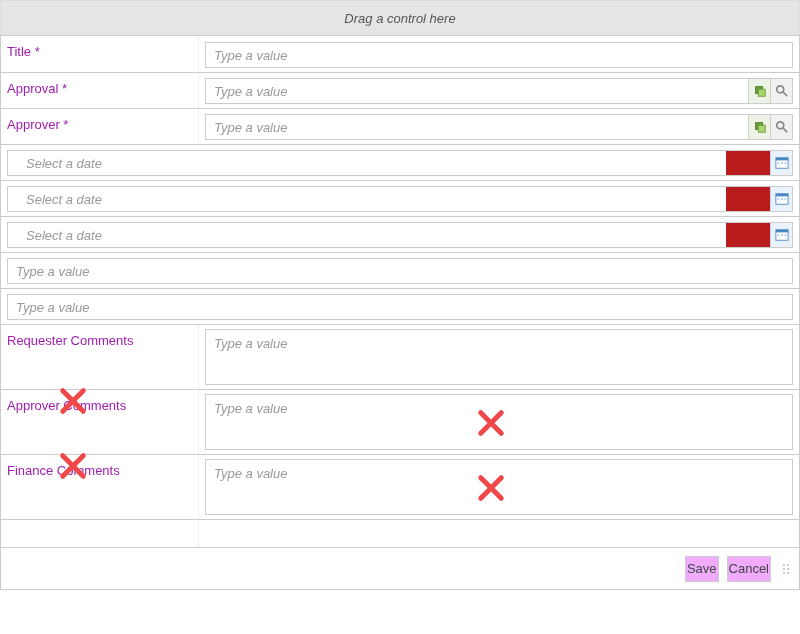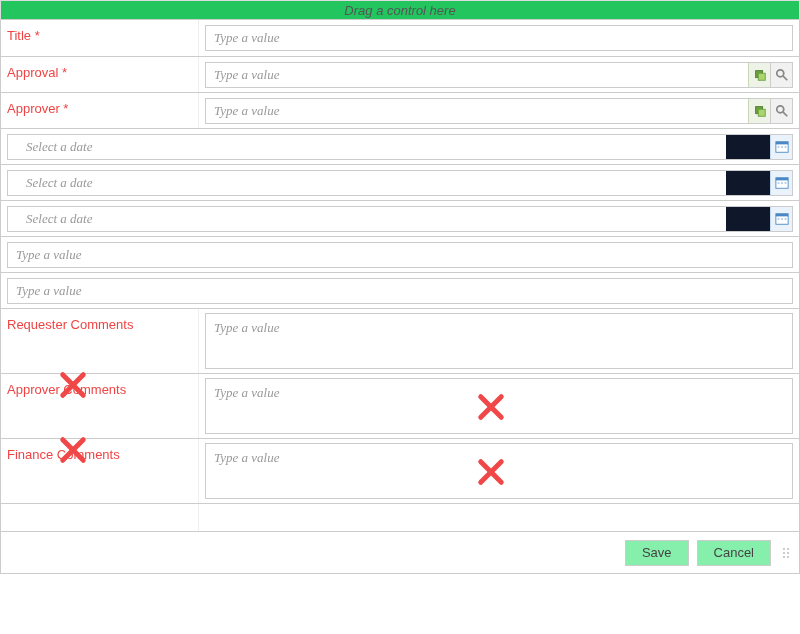--- a/index.html
+++ b/index.html
@@ -5,50 +5,49 @@
   * { box-sizing: border-box; }
   body {
     margin: 0;
     font-family: Tahoma, Verdana, Arial, sans-serif;
     font-size: 13px;
     color: #333;
     background: #fff;
   }
   .form-wrap { width: 800px; }
   .header-bar {
-    height: 20px;
-    background: #22c55e;
+    height: 36px;
+    background: #e5e5e5;
     border: 1px solid #ddd;
     border-bottom: 1px solid #ccc;
     display: flex;
     align-items: center;
     justify-content: center;
     font-style: italic;
     color: #555;
   }
   .form-body { border: 1px solid #ccc; border-top: none; }
   .form-row {
     display: flex;
     border-top: 1px solid #ccc;
     min-height: 36px;
   }
   .form-row:first-child { border-top: none; }
   .label-cell {
     width: 198px;
     padding: 8px 6px;
-    color: #ef4444;
+    color: #a21caf;
     border-right: 1px solid #eee;
   }
   .input-cell {
     flex: 1;
     padding: 4px 6px;
     display: flex;
-    align-items: center;
+    align-items: flex-end;
     position: relative;
-    font-family: Liberation Serif, serif;
   }
   .text-input {
     width: 100%;
     height: 26px;
     padding: 0 8px;
     border: 1px solid #ccc;
     font-family: inherit;
     font-size: 13px;
     font-style: italic;
     color: #999;
@@ -75,21 +74,21 @@
   }
   .addon-btn.gray {
     background: #f1f1f1;
     border-left: 1px solid #ccc;
   }
   .date-group {
     display: flex;
     width: 100%;
     border: 1px solid #ccc;
     height: 26px;
-    background: #0f172a;
+    background: #b91c1c;
     gap: 44px;
   }
   .date-group .text-input { border: none; height: 24px; flex: 1; padding-left: 18px; }
   .date-addon {
     width: 22px;
     height: 24px;
     background: #eaf2fb;
     border-left: 1px solid #c5d9ee;
     display: flex;
     align-items: center;
@@ -127,22 +126,22 @@
     gap: 2px;
     margin-left: 4px;
   }
   .grip span {
     width: 2px; height: 2px; background: #bbb;
     border-radius: 50%;
     box-shadow: 4px 0 0 #bbb;
   }
   .btn {
     height: 26px;
-    padding: 0 16px;
-    background: #86efac;
+    padding: 0 1px;
+    background: #f0abfc;
     border: 1px solid #ccc;
     font-family: inherit;
     font-size: 13px;
     color: #444;
     cursor: pointer;
   }
   
   .x-mark {
     position: absolute;
     width: 34px;

